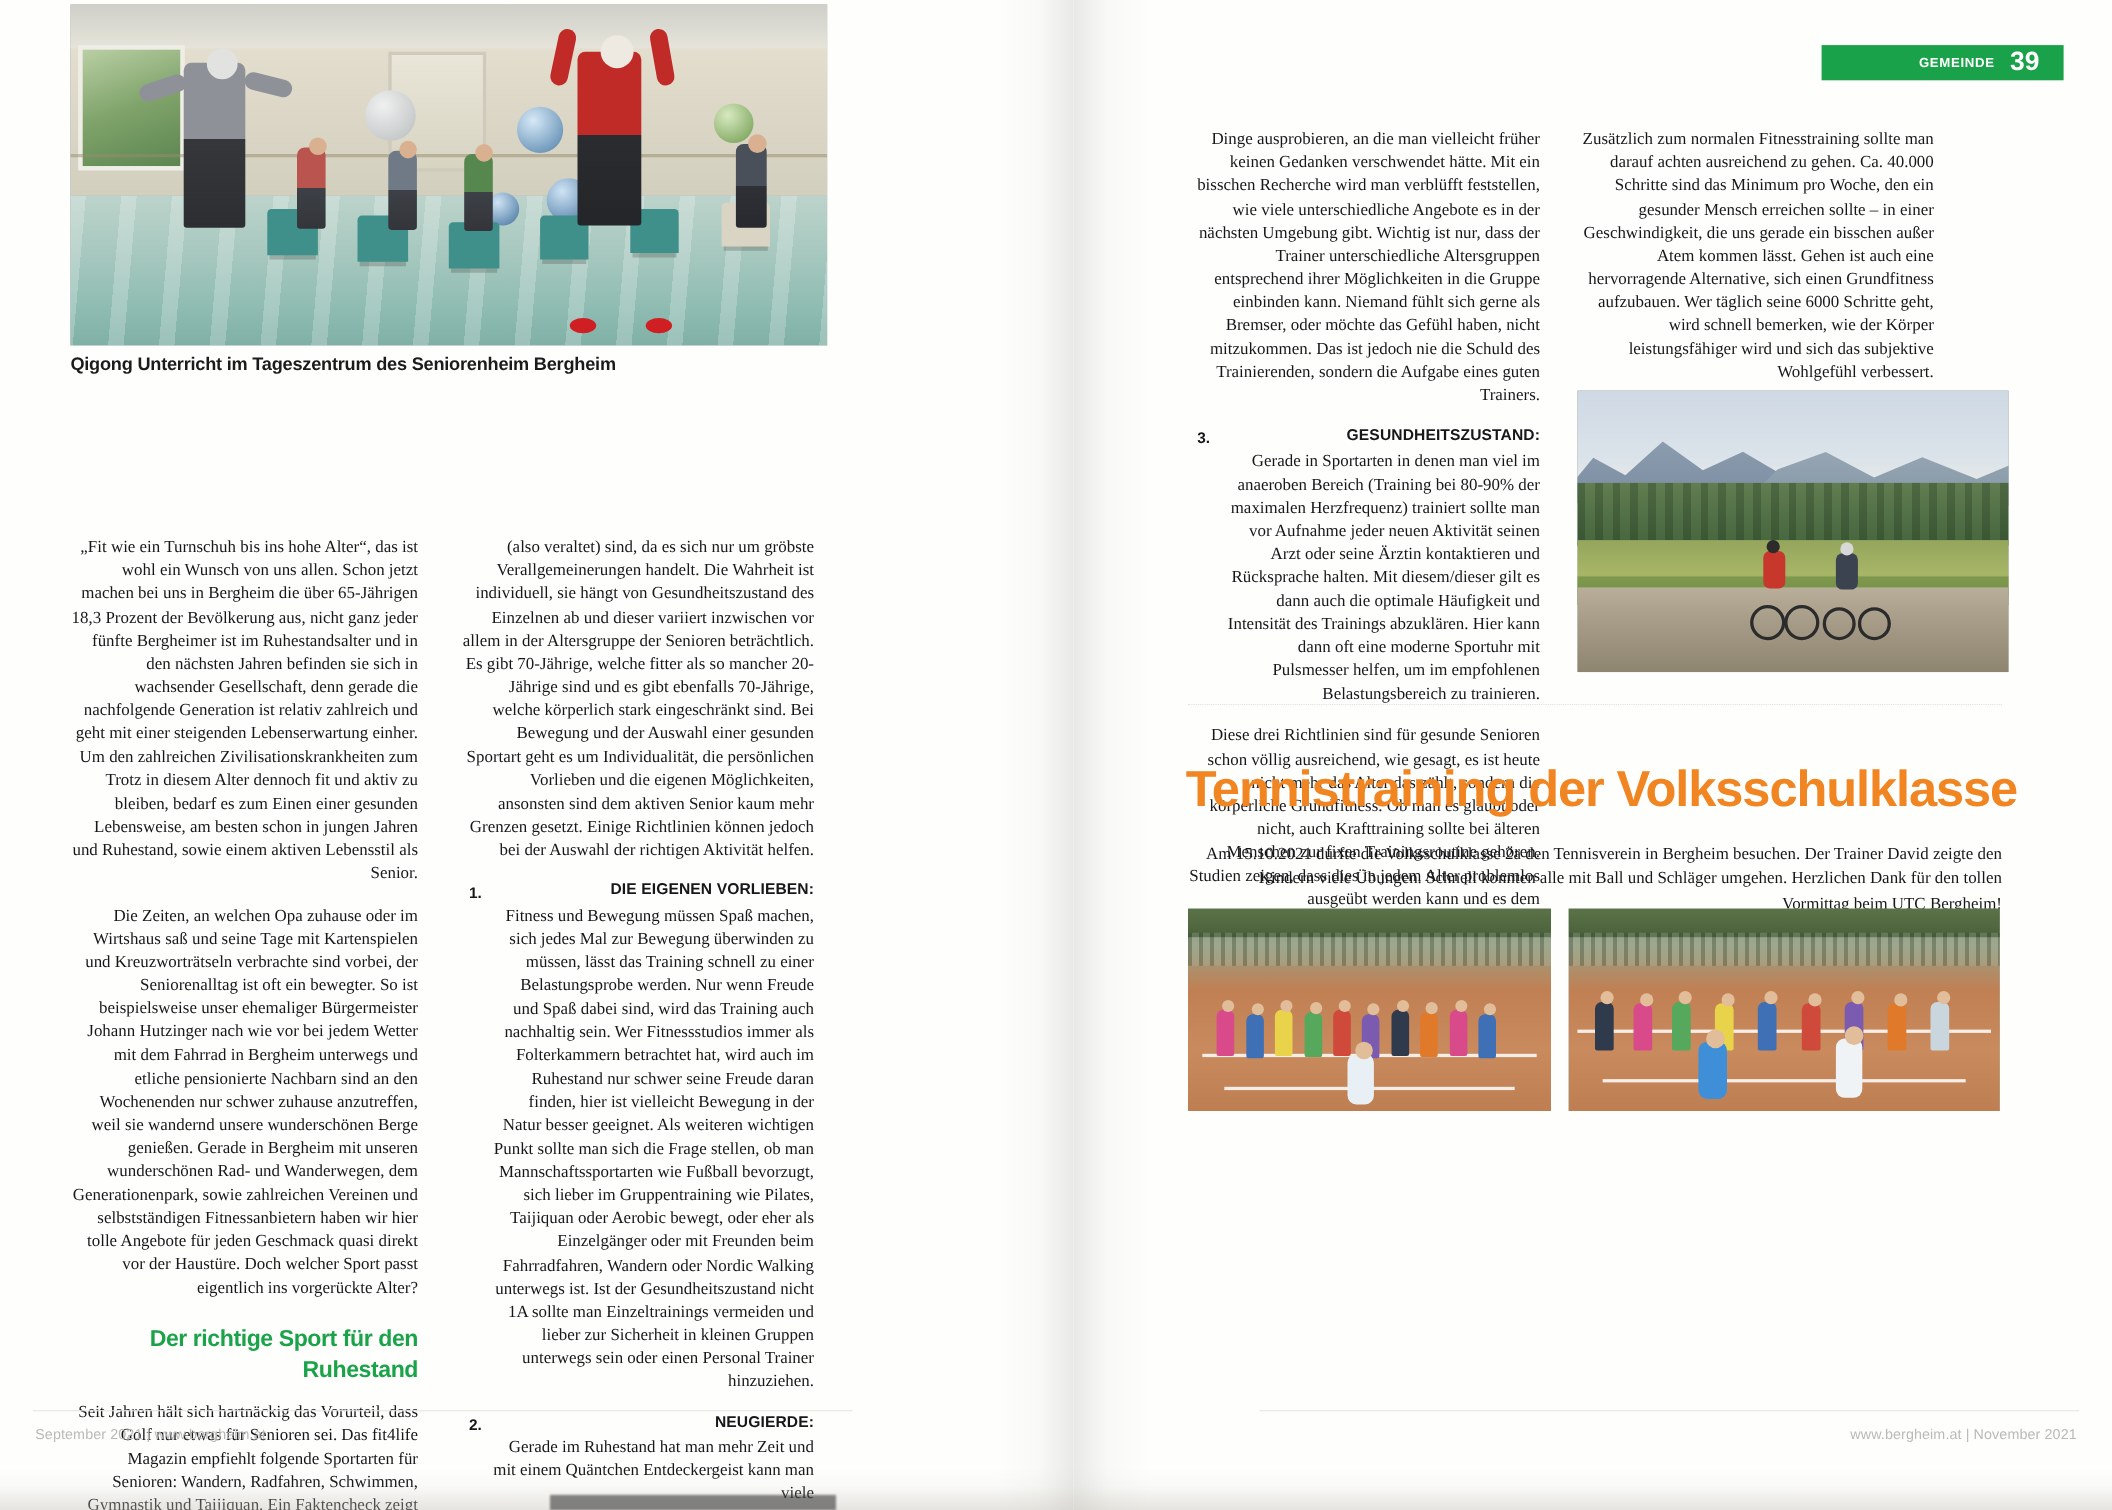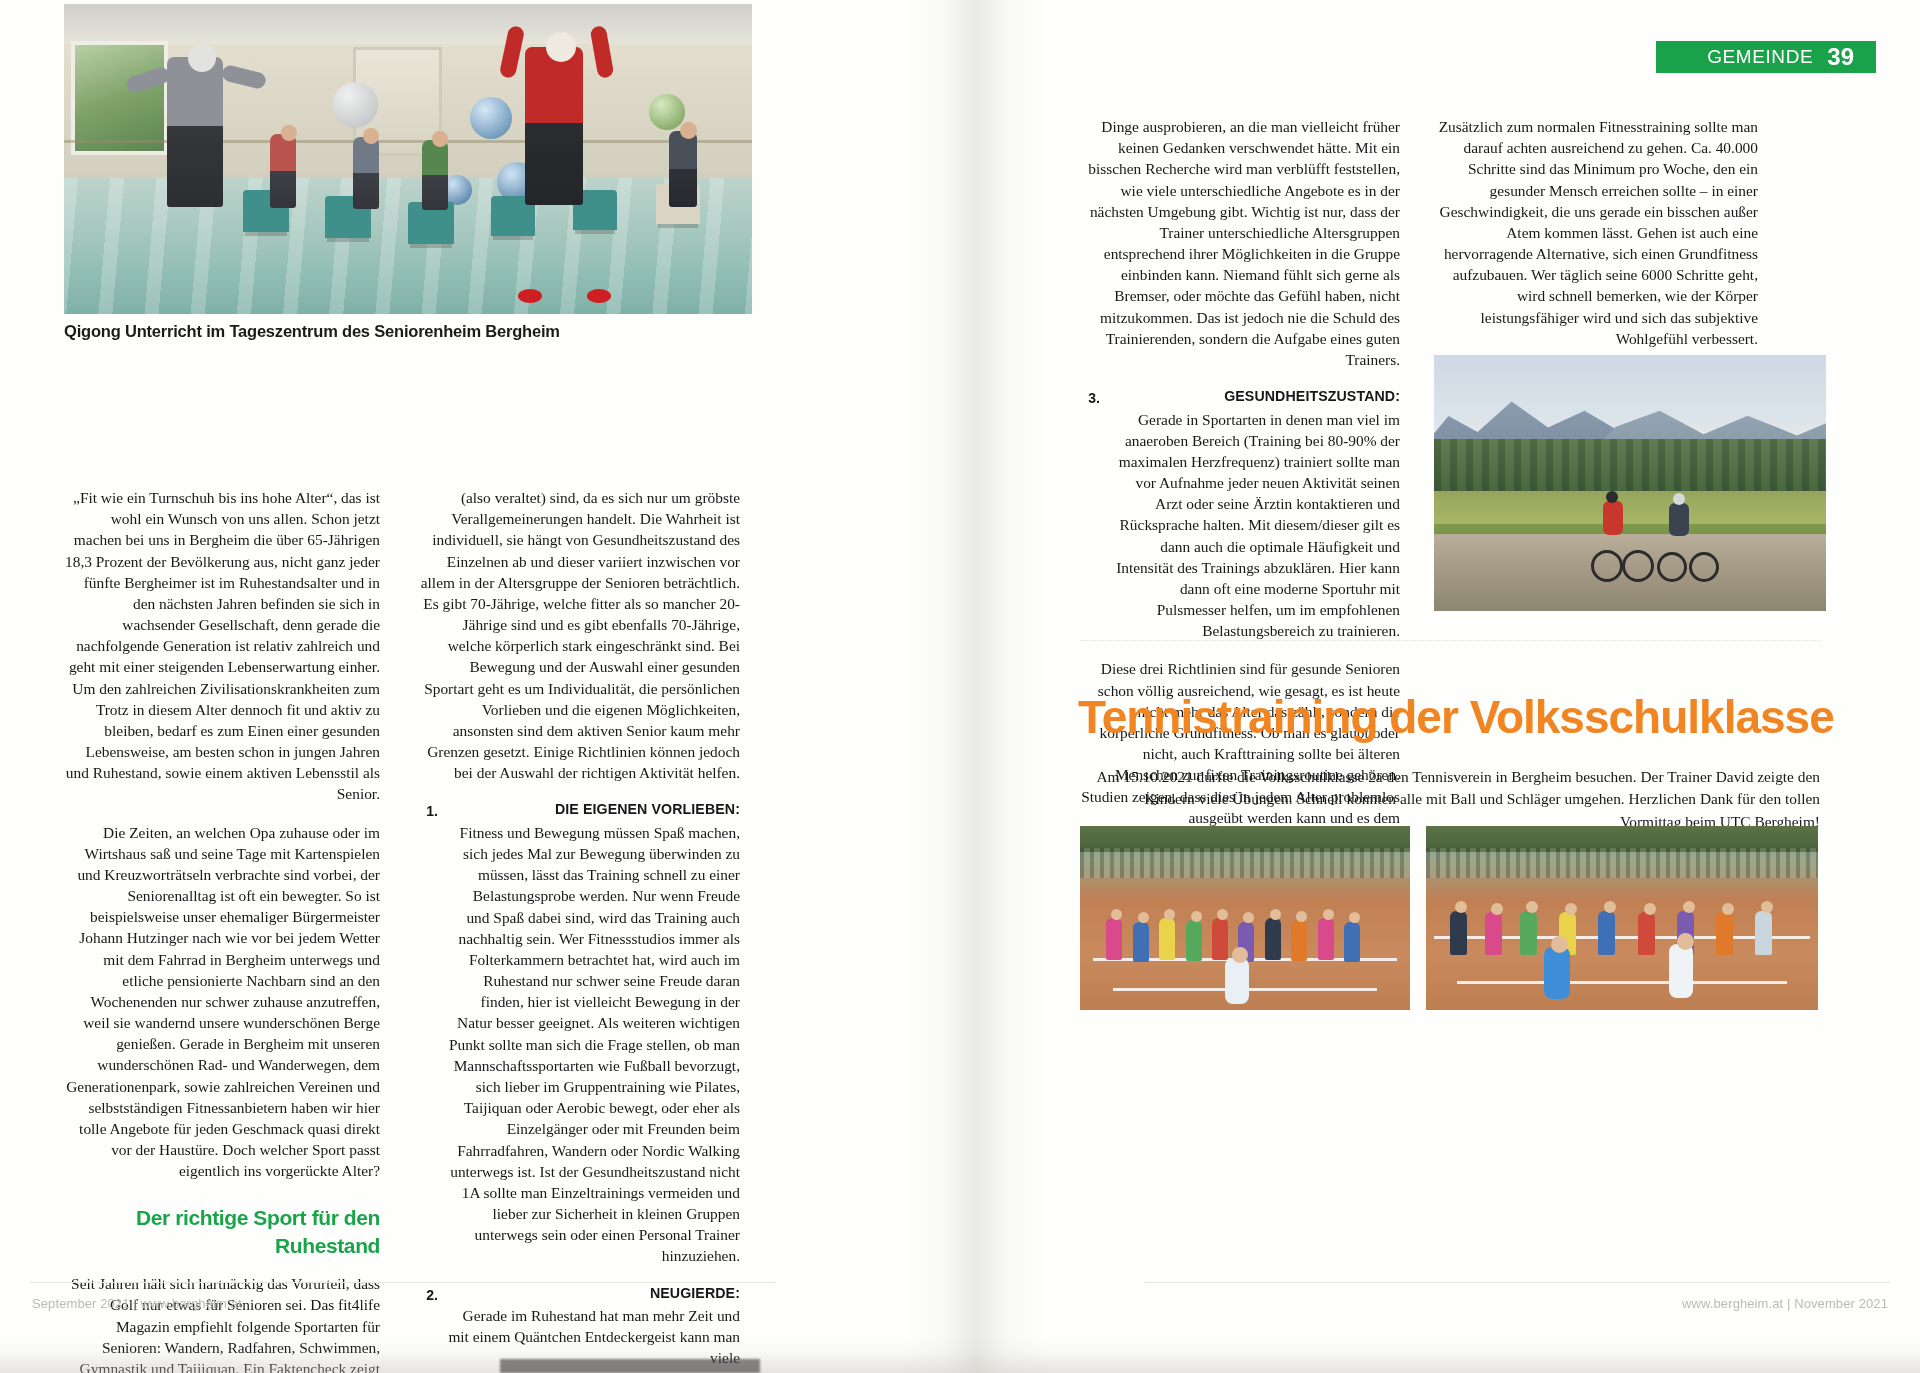--- a/index.html
+++ b/index.html
@@ -226,21 +226,21 @@
     color: #ffffff;
     font-family: "Liberation Sans", sans-serif;
     display: flex;
     align-items: center;
     justify-content: flex-end;
     gap: 14px;
     padding: 0 22px 0 40px;
     height: 32px;
     box-sizing: border-box;
   }
-  .badge .lbl { font-size: 19px; font-weight: 400; letter-spacing: 0.6px; margin-left: 19px; }
+  .badge .lbl { font-size: 12px; font-weight: 700; letter-spacing: 0.6px; margin-left: 19px; }
   .badge .num { font-size: 24px; font-weight: 700; letter-spacing: 0px; }
 
   
   .divider {
     position: absolute;
     height: 0;
     border-top: 1.5px dotted #e2e0d8;
   }
 
   

